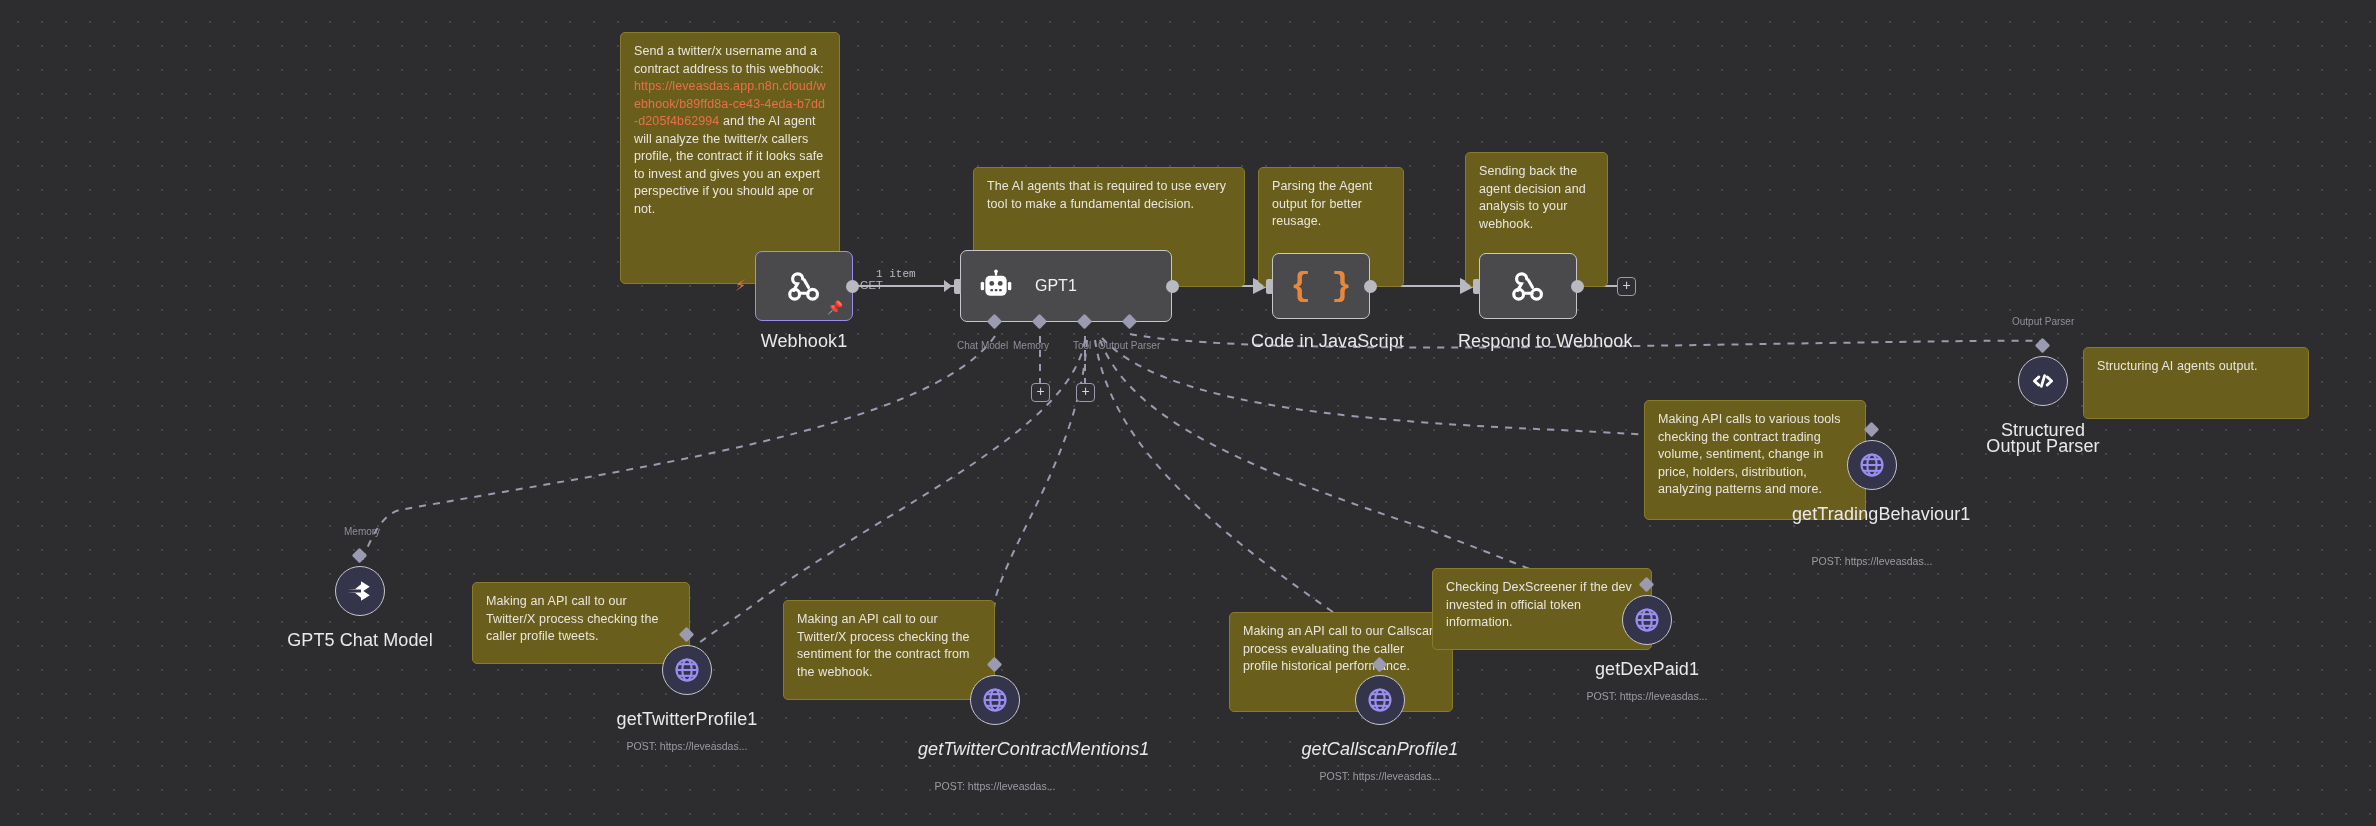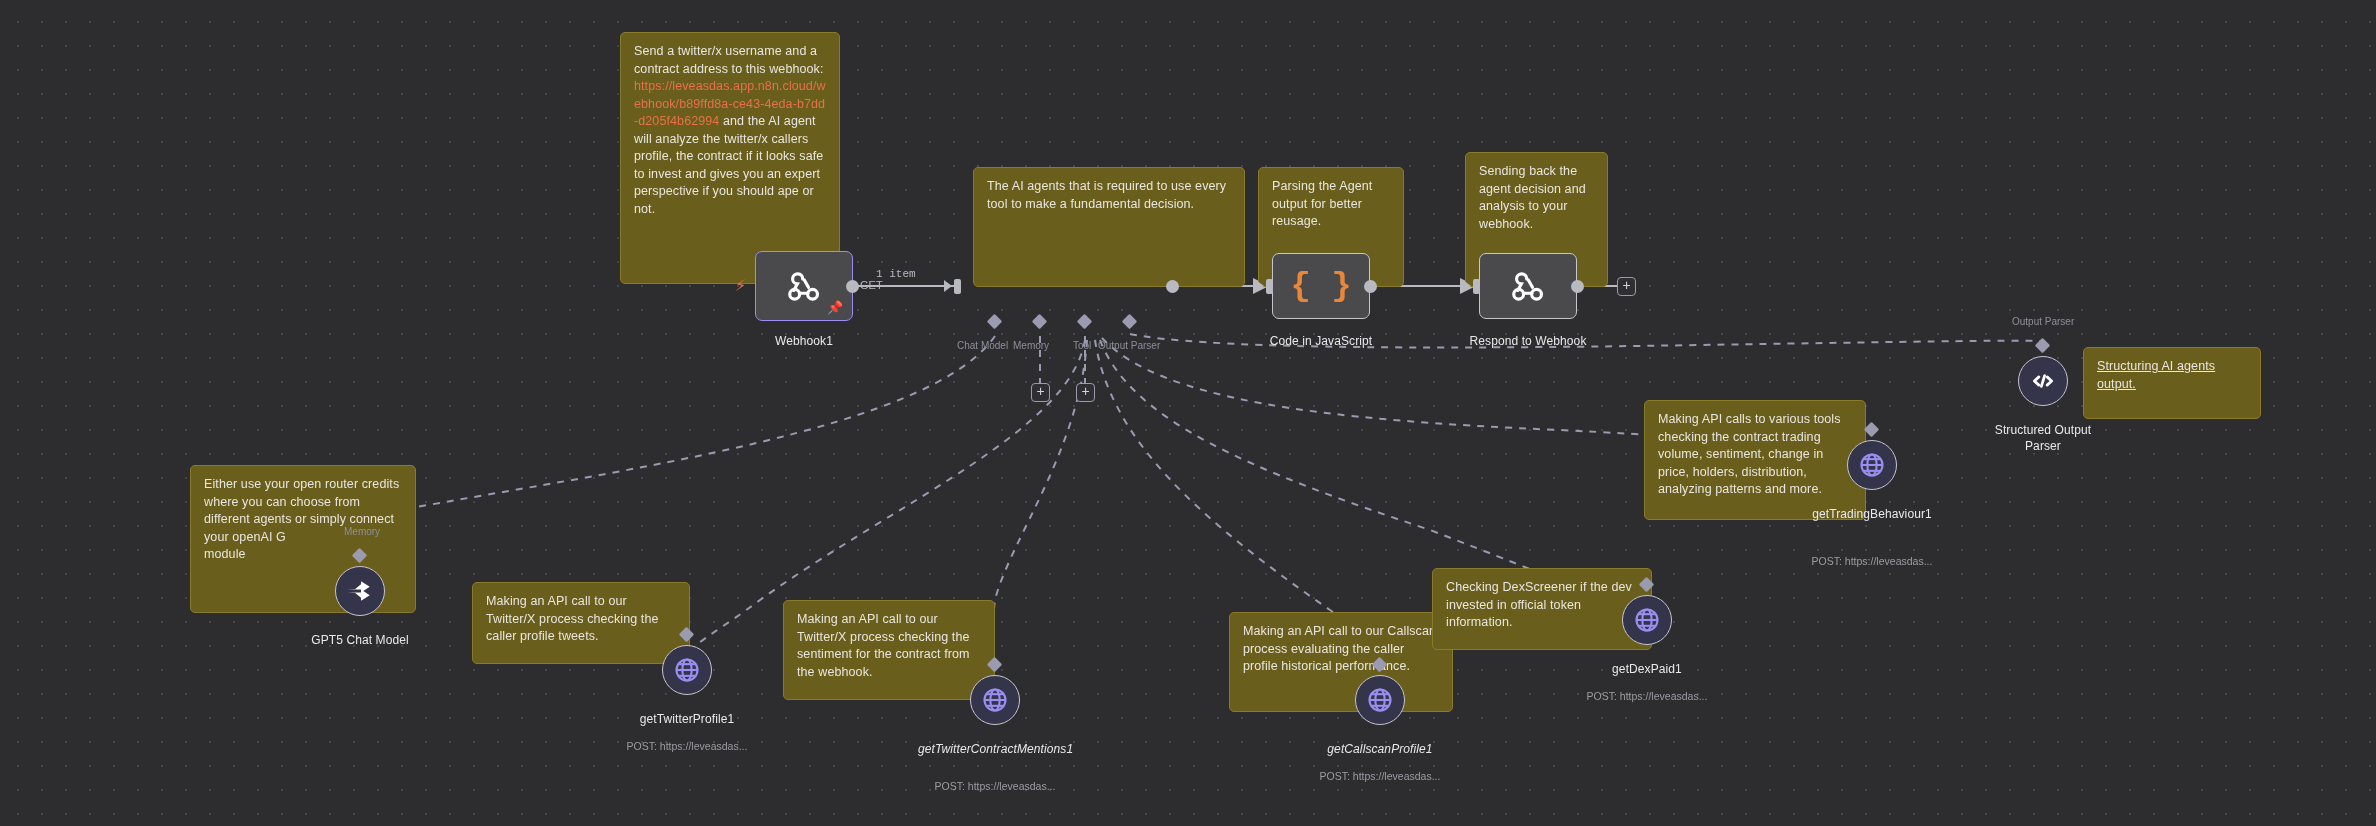--- a/index.html
+++ b/index.html
@@ -45,21 +45,21 @@
     box-sizing:border-box;
     display:flex;align-items:center;justify-content:center;
   }
   .node-rect.accent{border-color:#9b8ef0;}
   .node-rect.wide{width:136px;justify-content:flex-start;padding-left:12px;}
   .node-rect.tall{height:70px;}
   .node-label{
     position:absolute;
     text-align:center;
     color:#e9e9ec;
-    font-size:12px;
+    font-size:18px;
     line-height:15.5px;
     letter-spacing:.1px;
     white-space:nowrap;
   }
   .node-label.wrap{white-space:normal;}
   .node-sub{
     position:absolute;
     text-align:center;
     color:#9b9ba3;
     font-size:10.5px;
@@ -150,28 +150,24 @@
   <div class="note" style="left:620px;top:32px;width:220px;height:252px;">
     <span>Send a twitter/x username and a contract address to this webhook: </span><span class="url">https://leveasdas.app.n8n.cloud/webhook/b89ffd8a-ce43-4eda-b7dd-d205f4b62994</span><span> and the AI agent will analyze the twitter/x callers profile, the contract if it looks safe to invest and gives you an expert perspective if you should ape or not.</span>
   </div>
 
   <div class="note" style="left:973px;top:167px;width:272px;height:120px;">The AI agents that is required to use every tool to make a fundamental decision.</div>
 
   <div class="note" style="left:1258px;top:167px;width:146px;height:120px;">Parsing the Agent output for better reusage.</div>
 
   <div class="note" style="left:1465px;top:152px;width:143px;height:135px;">Sending back the agent decision and analysis to your webhook.</div>
 
-  <div class="note" style="left:2083px;top:347px;width:178px;height:72px;text-decoration:underline;">Structuring AI agents output.</div>
+  <div class="note" style="left:2083px;top:347px;width:226px;height:72px;">Structuring AI agents output.</div>
 
   <div class="note" style="left:1644px;top:400px;width:222px;height:120px;">Making API calls to various tools checking the contract trading volume, sentiment, change in price, holders, distribution, analyzing patterns and more.</div>
 
-  <div class="note" style="left:190px;top:465px;width:226px;height:148px;">
-    <span>Either use your open router credits where you can choose from different agents or simply connect your openAI G</span>
-    <div>module</div>
-  </div>
 
   <div class="note" style="left:472px;top:582px;width:218px;height:82px;">Making an API call to our Twitter/X process checking the caller profile tweets.</div>
 
   <div class="note" style="left:783px;top:600px;width:212px;height:100px;">Making an API call to our Twitter/X process checking the sentiment for the contract from the webhook.</div>
 
   <div class="note" style="left:1186px;top:612px;width:224px;height:100px;margin-left:43px;">Making an API call to our Callscan process evaluating the caller profile historical performance.</div>
 
   <div class="note" style="left:1432px;top:568px;width:220px;height:82px;">Checking DexScreener if the dev invested in official token information.</div>
 
   <div class="node-rect accent tall" style="left:755px;top:251px;">
@@ -185,20 +181,37 @@
       </svg>
     </span>
     <span class="pin" style="right:8px;bottom:6px;">📌</span>
   </div>
   <span class="bolt" style="left:735px;top:278px;">⚡</span>
   <div class="node-label" style="left:735px;top:334px;width:138px;">Webhook1</div>
   <div class="port-out" style="left:846px;top:280px;"></div>
   <div class="edge-label" style="left:860px;top:279px;">GET</div>
   <div class="edge-label" style="left:876px;top:268px;font-family:Liberation Mono, monospace;">1 item</div>
 
+  <div class="node-rect wide" style="left:960px;top:250px;width:212px;height:72px;">
+    <span style="margin-left:6px;">
+      <svg width="34" height="34" viewBox="0 0 24 24" fill="#ffffff">
+        <rect x="11.2" y="1.6" width="1.6" height="3" rx="0.6"></rect>
+        <circle cx="12" cy="1.6" r="1.3"></circle>
+        <rect x="4.5" y="4.8" width="15" height="14" rx="3.2"></rect>
+        <rect x="1.2" y="9" width="2.4" height="6" rx="1.1"></rect>
+        <rect x="20.4" y="9" width="2.4" height="6" rx="1.1"></rect>
+        <circle cx="9" cy="10.2" r="1.7" fill="#4a4a4d"></circle>
+        <circle cx="15" cy="10.2" r="1.7" fill="#4a4a4d"></circle>
+        <rect x="8" y="14.2" width="1.9" height="1.5" rx="0.6" fill="#4a4a4d"></rect>
+        <rect x="11.1" y="14.2" width="1.9" height="1.5" rx="0.6" fill="#4a4a4d"></rect>
+        <rect x="14.2" y="14.2" width="1.9" height="1.5" rx="0.6" fill="#4a4a4d"></rect>
+      </svg>
+    </span>
+    <span style="color:#f0f0f3;font-size:16px;margin-left:22px;">GPT1</span>
+  </div>
   <div class="arrow-in" style="left:944px;top:280px;"></div>
   <div class="port-in" style="left:954px;top:279px;"></div>
   <div class="port-out" style="left:1166px;top:280px;"></div>
 
   <div class="diamond" style="left:989px;top:316px;"></div>
   <div class="diamond" style="left:1034px;top:316px;"></div>
   <div class="diamond" style="left:1079px;top:316px;"></div>
   <div class="diamond" style="left:1124px;top:316px;"></div>
   <div class="conn-label" style="left:957px;top:340px;">Chat Model</div>
   <div class="conn-label" style="left:1013px;top:340px;">Memory</div>

